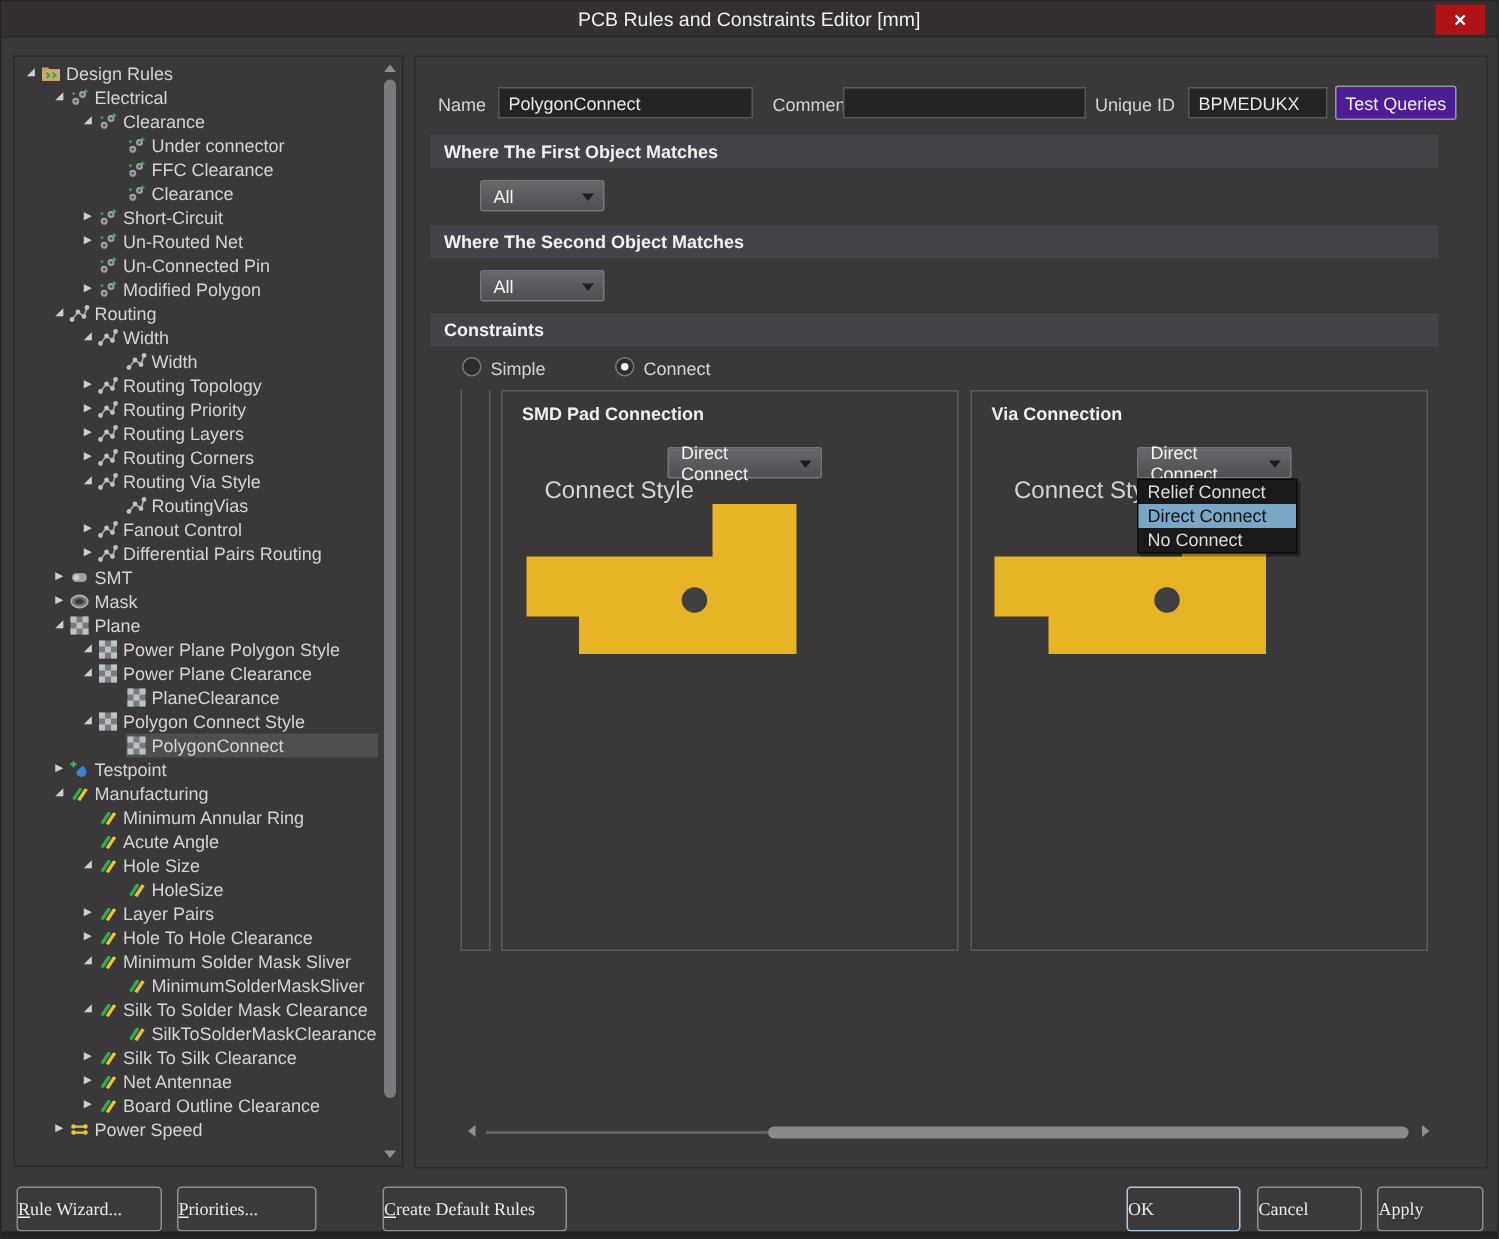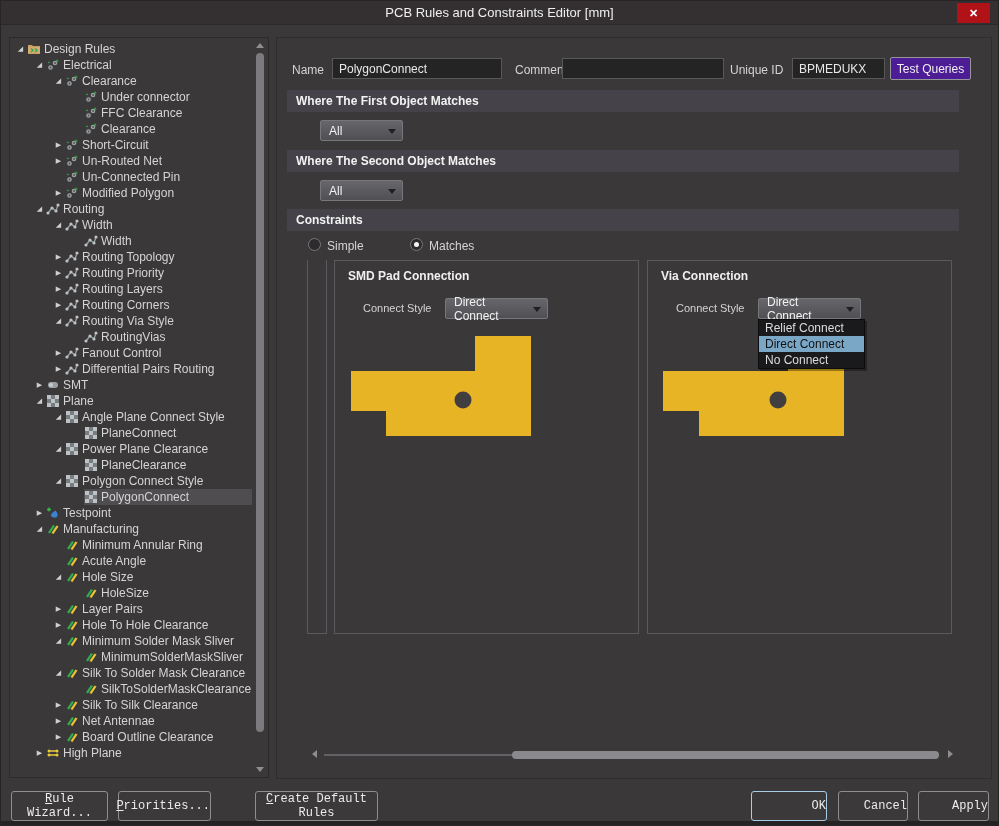--- a/index.html
+++ b/index.html
@@ -66,21 +66,21 @@
     border-left:4px solid transparent; border-right:4px solid transparent; border-top:5px solid #1f1f22; }
 
   .radio { position:absolute; width:13px; height:13px; border-radius:50%; background:#2d2b2d;
     border:1px solid #77777b; }
   .radio.checked::after { content:''; position:absolute; left:3px; top:3px; width:5px; height:5px;
     border-radius:50%; background:#f4f4f4; }
 
   
   .gbox { position:absolute; top:222px; width:305px; height:374px; border:1px solid var(--box-border); }
   .gbox .box-title { position:absolute; left:13px; top:8px; font-size:12px; font-weight:bold; color:#f0f0f0; }
-  .gbox .cs-label { position:absolute; left:28px; top:41px; font-size:11px; color:var(--txt-dim); }
+  .gbox .cs-label { position:absolute; left:28px; top:58px; font-size:16px; color:var(--txt-dim); }
   .gbox .dropdown { left:110px; top:37px; width:103px; }
   .shape-svg { position:absolute; left:0; top:60px; width:220px; height:130px; }
 
   .edge-line-v { position:absolute; top:222px; width:1px; height:374px; background:var(--box-border); }
   .edge-line-h { position:absolute; top:595px; left:30px; width:20px; height:1px; background:var(--box-border); }
 
   .dd-list { position:absolute; left:110px; top:58px; width:107px; background:#1a191b;
     border:1px solid #0c0c0c; z-index:6; box-shadow:2px 2px 0 rgba(0,0,0,0.35); }
   .dd-item { height:16px; line-height:16px; font-size:12px; color:#dcdcdc; padding-left:6px; cursor:pointer; white-space:nowrap; }
   .dd-item.selected { background:var(--sel-blue); color:#121212; }
@@ -90,21 +90,21 @@
   .hs-track { position:absolute; left:14px; right:16px; top:5px; height:2px; background:#626266; }
   .hs-thumb { position:absolute; left:202px; width:427px; top:2px; height:8px; background:#8a8a8e; border-radius:4px; }
   .hs-left, .hs-right { position:absolute; top:1px; width:0; height:0;
     border-top:4px solid transparent; border-bottom:4px solid transparent; }
   .hs-left { left:2px; border-right:5px solid #8e8e92; }
   .hs-right { right:2px; border-left:5px solid #8e8e92; }
 
   
   .footer-btn { position:absolute; top:790px; height:30px; background:#3b393a;
     border:1px solid #8e8e92; border-radius:3px; color:#ececec; font-size:12px;
-    font-family:Liberation Mono, monospace; cursor:pointer; display:flex; align-items:center; justify-content:flex-end; }
+    font-family:Liberation Serif, serif; cursor:pointer; display:flex; align-items:center; justify-content:flex-start; }
   .footer-btn .btn-label { display:inline-block; }
   .uline::first-letter { text-decoration:underline; }
   .footer-btn.ok { border-color:#a9cce8; }
   .bottom-strip { position:absolute; left:0; bottom:0; width:100%; height:4px; background:#242223; }
 </style>
 </head>
 <body style="--accent-yellow: #e6b424; --sel-blue: #7ba7c7; --close-red: #b01217;">
 
 <div class="window">
 
@@ -479,20 +479,33 @@
       <span class="ticon">
               <svg viewBox="0 0 14 14">
                 <rect x="2" y="4" width="10" height="6" rx="3" fill="#9aa0a4"></rect>
                 <rect x="3" y="5" width="4" height="4" rx="2" fill="#c8cdd1"></rect>
               </svg>
             </span>
       <span class="tlabel">SMT</span>
     </span>
   </div>
 
+  <div class="trow">
+    <span class="indent" style="width: 23px;"></span>
+    <span class="expander">▶</span>
+    <span class="trow-content">
+      <span class="ticon">
+              <svg viewBox="0 0 14 14">
+                <ellipse cx="7" cy="7" rx="5.5" ry="4" fill="#6a7073" stroke="#aab0b4" stroke-width="1.2"></ellipse>
+                <ellipse cx="7" cy="7" rx="2.8" ry="1.8" fill="#3b3839"></ellipse>
+              </svg>
+            </span>
+      <span class="tlabel">Mask</span>
+    </span>
+  </div>
 
   <div class="trow">
     <span class="indent" style="width: 23px;"></span>
     <span class="expander">◢</span>
     <span class="trow-content">
       <span class="ticon">
               <svg viewBox="0 0 14 14">
                 <rect x="1" y="1" width="12" height="12" fill="#787d81"></rect>
                 <path fill="#bcc2c6" d="M1 1h4v4H1zM5 5h4v4H5zM9 1h4v4H9zM1 9h4v4H1zM9 9h4v4H9z"></path>
               </svg>
@@ -504,37 +517,24 @@
   <div class="trow">
     <span class="indent" style="width: 42px;"></span>
     <span class="expander">◢</span>
     <span class="trow-content">
       <span class="ticon">
               <svg viewBox="0 0 14 14">
                 <rect x="1" y="1" width="12" height="12" fill="#787d81"></rect>
                 <path fill="#bcc2c6" d="M1 1h4v4H1zM5 5h4v4H5zM9 1h4v4H9zM1 9h4v4H1zM9 9h4v4H9z"></path>
               </svg>
             </span>
-      <span class="tlabel">Angle Plane Connect Style</span>
-    </span>
-  </div>
-
-  <div class="trow">
-    <span class="indent" style="width: 61px;"></span>
-    <span class="expander"></span>
-    <span class="trow-content">
-      <span class="ticon">
-              <svg viewBox="0 0 14 14">
-                <rect x="1" y="1" width="12" height="12" fill="#787d81"></rect>
-                <path fill="#bcc2c6" d="M1 1h4v4H1zM5 5h4v4H5zM9 1h4v4H9zM1 9h4v4H1zM9 9h4v4H9z"></path>
-              </svg>
-            </span>
-      <span class="tlabel">PlaneConnect</span>
-    </span>
-  </div>
+      <span class="tlabel">Power Plane Polygon Style</span>
+    </span>
+  </div>
+
 
   <div class="trow">
     <span class="indent" style="width: 42px;"></span>
     <span class="expander">◢</span>
     <span class="trow-content">
       <span class="ticon">
               <svg viewBox="0 0 14 14">
                 <rect x="1" y="1" width="12" height="12" fill="#787d81"></rect>
                 <path fill="#bcc2c6" d="M1 1h4v4H1zM5 5h4v4H5zM9 1h4v4H9zM1 9h4v4H1zM9 9h4v4H9z"></path>
               </svg>
@@ -803,21 +803,21 @@
               <svg viewBox="0 0 14 14">
                 <g stroke="#e8c93e" stroke-width="1.5" fill="none">
                   <path d="M3 5h8M3 9h8"></path>
                 </g>
                 <circle cx="3" cy="5" r="1.5" fill="#e8c93e"></circle>
                 <circle cx="11" cy="5" r="1.5" fill="#e8c93e"></circle>
                 <circle cx="3" cy="9" r="1.5" fill="#e8c93e"></circle>
                 <circle cx="11" cy="9" r="1.5" fill="#e8c93e"></circle>
               </svg>
             </span>
-      <span class="tlabel">High Plane</span>
+      <span class="tlabel">Power Speed</span>
     </span>
   </div>
 </div>
     <div class="vscroll">
       <div class="arrow-up"></div>
       <div class="thumb"></div>
       <div class="arrow-down"></div>
     </div>
   </div>
 
@@ -847,21 +847,21 @@
       <span class="dd-arrow"></span>
     </div>
 
     <div class="section-bar" style="top:171px;align-items:center;">
       <span>Constraints</span>
     </div>
 
     <span class="radio" style="left:31px; top:200px;"></span>
     <span class="flabel" style="left:50px; top:201px;">Simple</span>
     <span class="radio checked" style="left:133px; top:200px;"></span>
-    <span class="flabel" style="left:152px; top:201px;">Matches</span>
+    <span class="flabel" style="left:152px; top:201px;">Connect</span>
 
     <div class="edge-line-v" style="left:30px;"></div>
     <div class="edge-line-v" style="left:49px;"></div>
     <div class="edge-line-h"></div>
 
     <div class="gbox" style="left:57px;">
       <span class="box-title">SMD Pad Connection</span>
       <span class="cs-label">Connect Style</span>
       <div class="dropdown">
         <span>Direct Connect</span>

